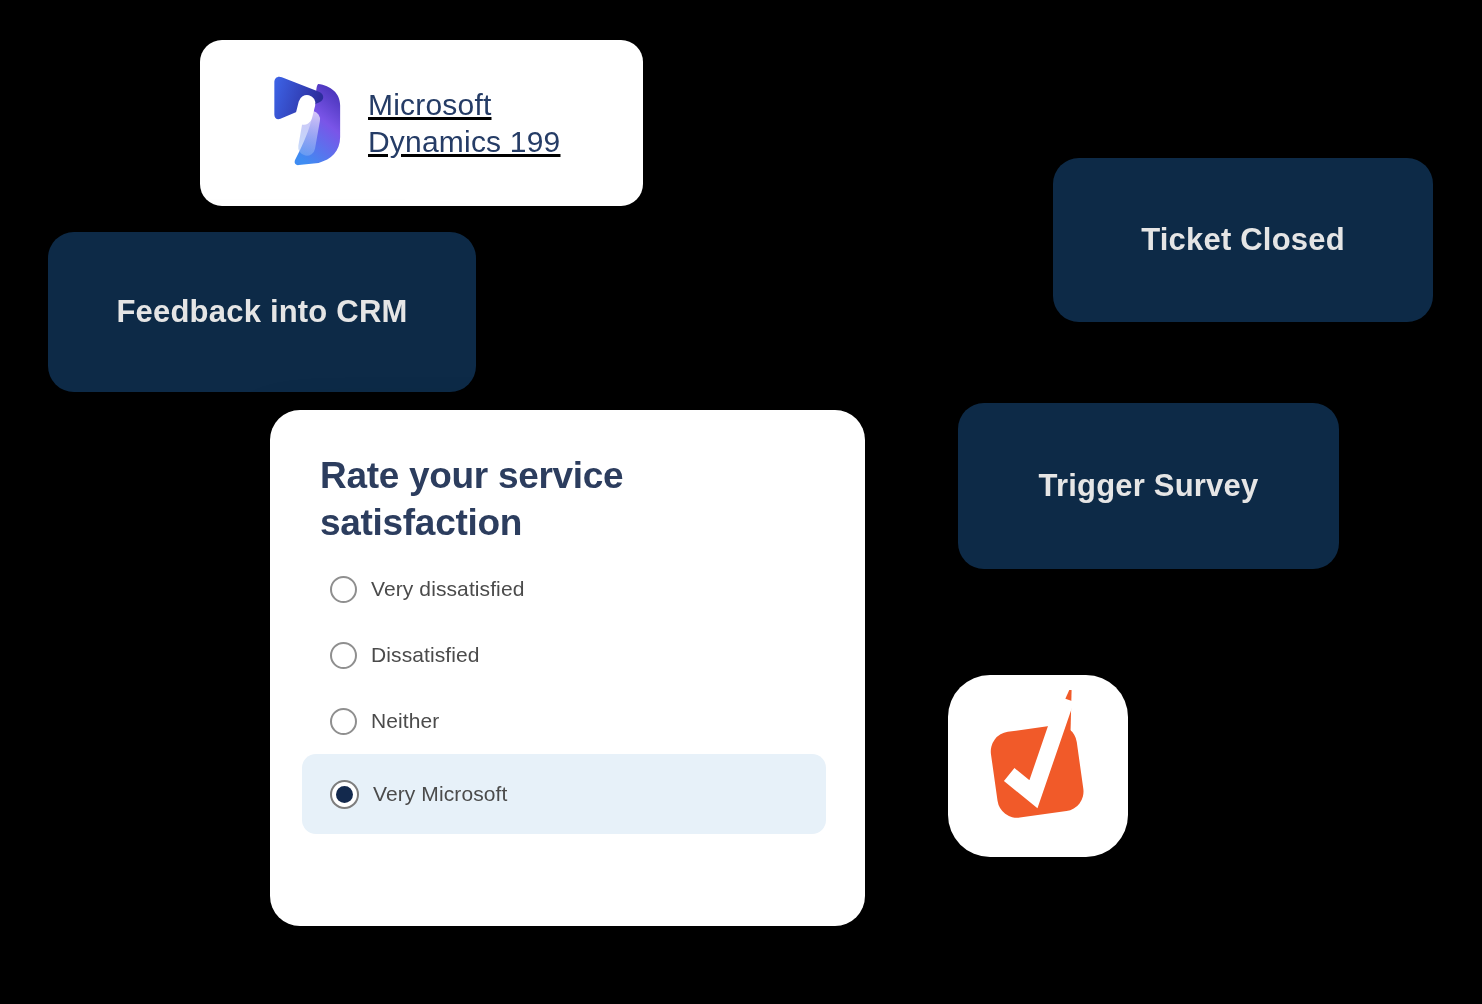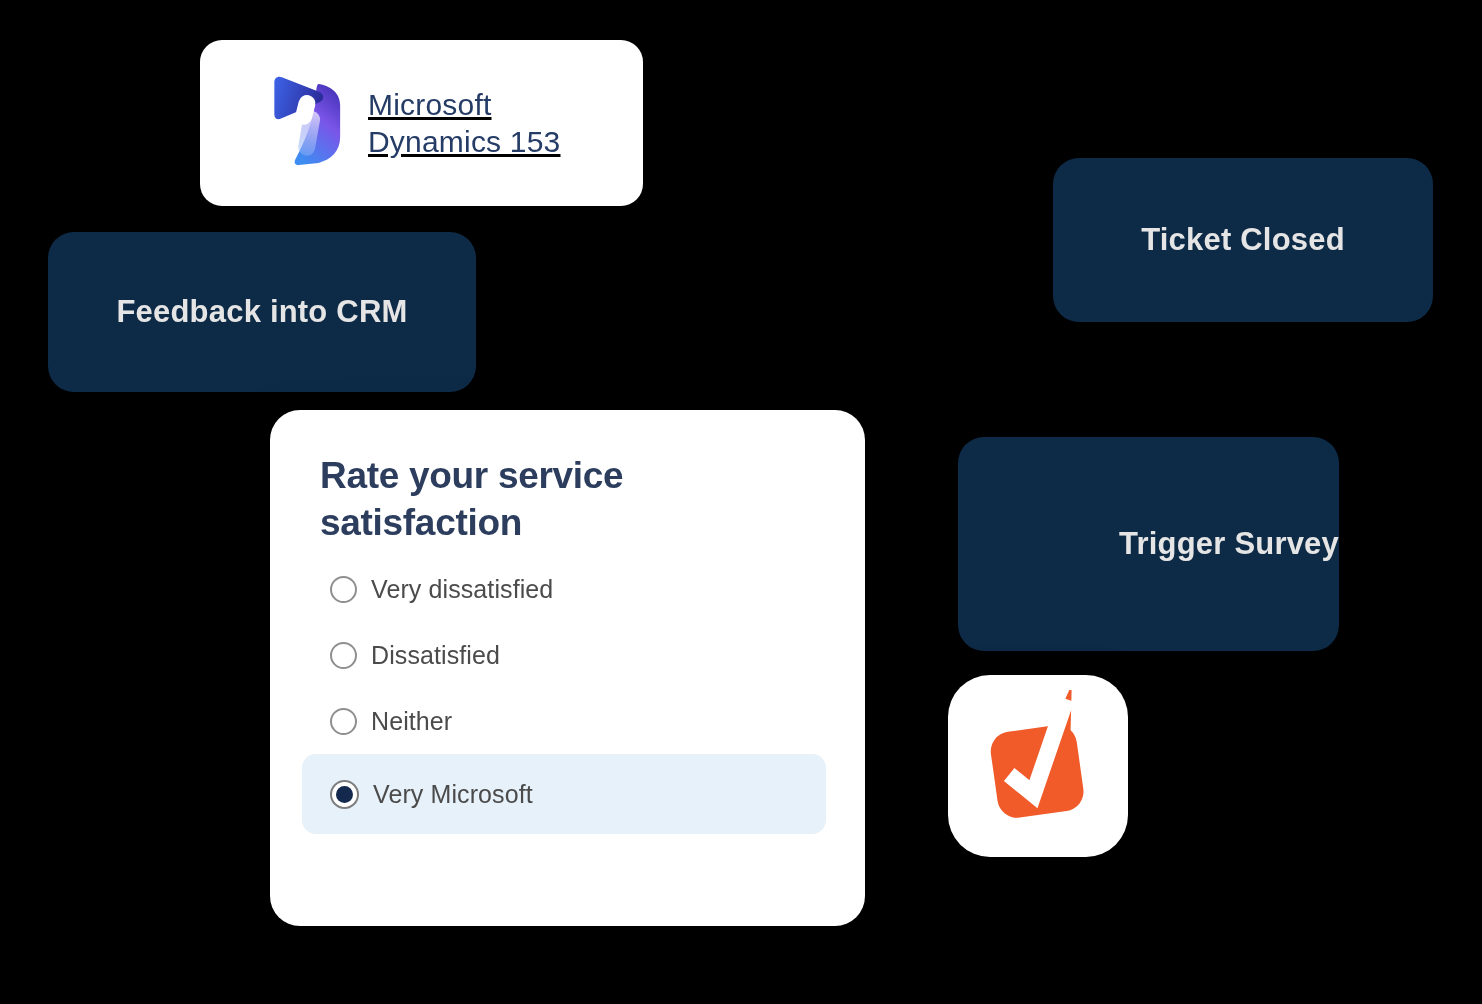--- a/index.html
+++ b/index.html
@@ -35,21 +35,21 @@
   .dynamics-logo { width:94px; height:104px; flex:none; }
   .dynamics-text {
     margin-left:10px;
     color:#253C66; font-size:30px; line-height:37px; font-weight:400;
     letter-spacing:0.2px;
   }
 
   
   .feedback-card  { left:48px;   top:232px; width:428px; height:160px; border-radius:26px; }
   .ticket-card    { left:1053px; top:158px; width:380px; height:164px; border-radius:26px; }
-  .trigger-card   { left:958px;  top:437px; width:381px; height:214px; border-radius:26px;justify-content:flex-end; }
+  .trigger-card   { left:958px;  top:403px; width:381px; height:166px; border-radius:26px; }
 
   
   .survey-card {
     left:270px; top:410px; width:595px; height:516px;
     border-radius:30px;
     padding:42px 39px 0 32px;
   }
   .survey-title {
     margin-left:18px;
     color:#2C3D5E; font-size:37px; line-height:47px; font-weight:700;
@@ -69,21 +69,21 @@
   .radio {
     width:27px; height:27px; flex:none;
     border:2px solid #8F8F8F; border-radius:50%;
     background:#FFFFFF;
     display:flex; align-items:center; justify-content:center;
   }
   .option.selected .radio { width:29px; height:29px; border-color:#7E7E7E; }
   .radio-dot { width:17px; height:17px; border-radius:50%; background:#13294D; }
   .option-label {
     margin-left:14px;
-    color:#4B4B4B; font-size:25px; font-weight:500; letter-spacing:0.1px;
+    color:#4B4B4B; font-size:21px; font-weight:500; letter-spacing:0.1px;
   }
 
   
   .brand-card {
     left:948px; top:675px; width:180px; height:182px;
     border-radius:42px;
     display:flex; align-items:center; justify-content:center;
   }
   .brand-logo { width:152px; height:152px; }
 </style>
@@ -112,21 +112,21 @@
       <path d="M57.5,13.5 C71,15 81,23.5 81,36 L81,70 C81,85 71.5,94 58,97.5 L37,99.8
                C33,100.2 31.6,97 33.4,93.6 C40,81 46,68 50,54 C53,43.5 55,28 55.5,21
                C55.8,17.5 56.3,15 57.5,13.5 Z" fill="url(#dyn-ribbon)"></path>
       <rect x="39" y="42" width="18" height="48" rx="9" transform="rotate(10 48 66)" fill="url(#dyn-inner)"></rect>
       <path d="M11,12 C11,6.8 14.8,4.6 19,6.3 L58.5,21.8 C64.3,24.1 64.6,30.4 59,33
                L17.5,50.6 C14,52.1 11,50 11,46.3 Z" fill="url(#dyn-wedge)"></path>
       <rect x="35" y="25" width="18" height="32" rx="9" transform="rotate(14 44 41)" fill="#FFFFFF"></rect>
     </svg>
     <div class="dynamics-text">
       <div>Microsoft</div>
-      <div>Dynamics 153</div>
+      <div>Dynamics 199</div>
     </div>
   </div>
 
   <div class="card navy-card feedback-card">
     <span class="pill-label">Feedback into CRM</span>
   </div>
 
   <div class="card navy-card ticket-card">
     <span class="pill-label">Ticket Closed</span>
   </div>

